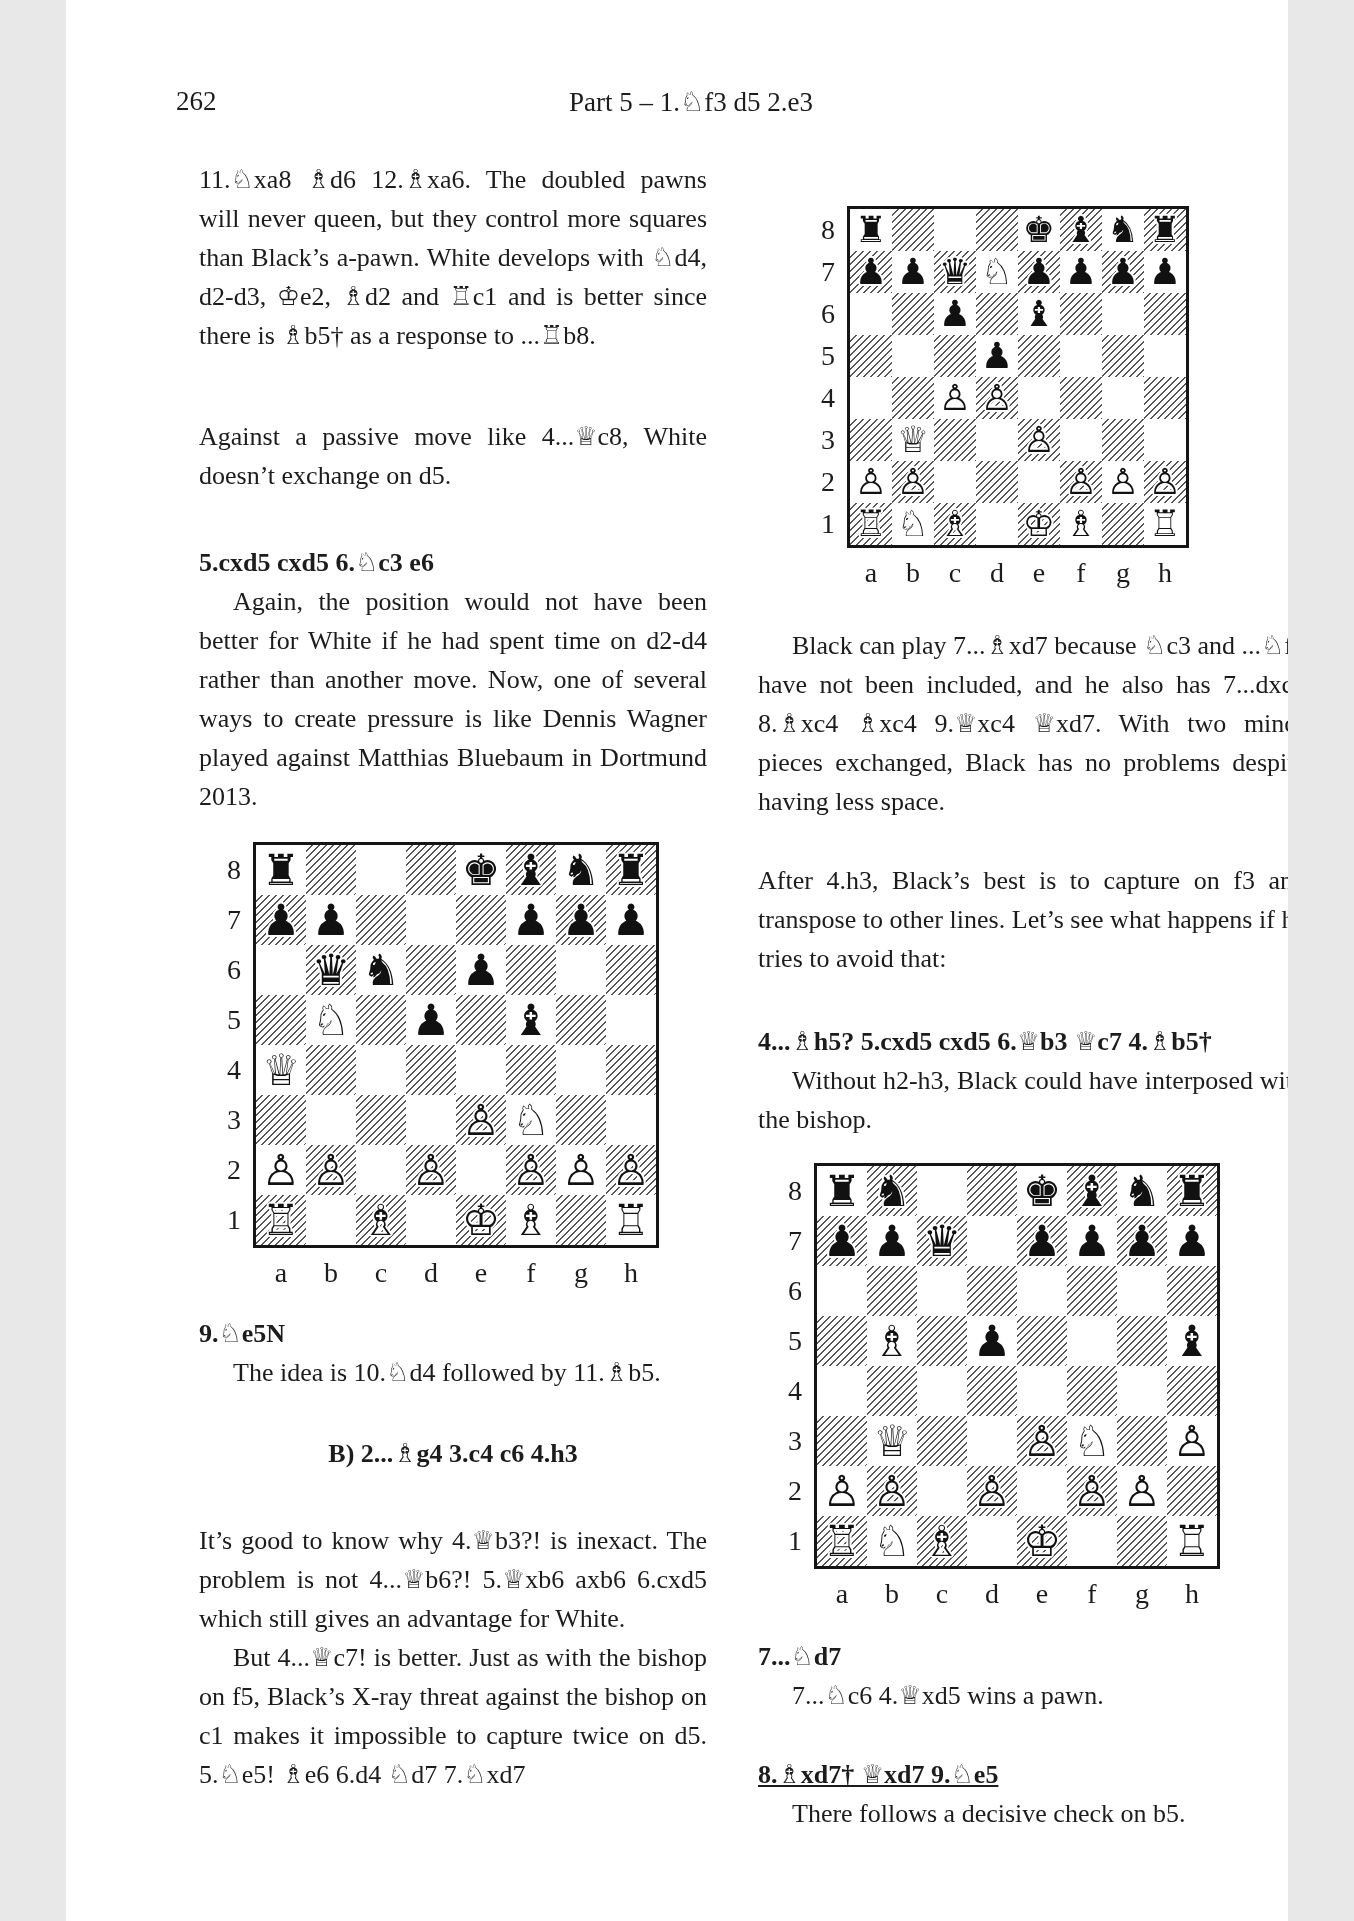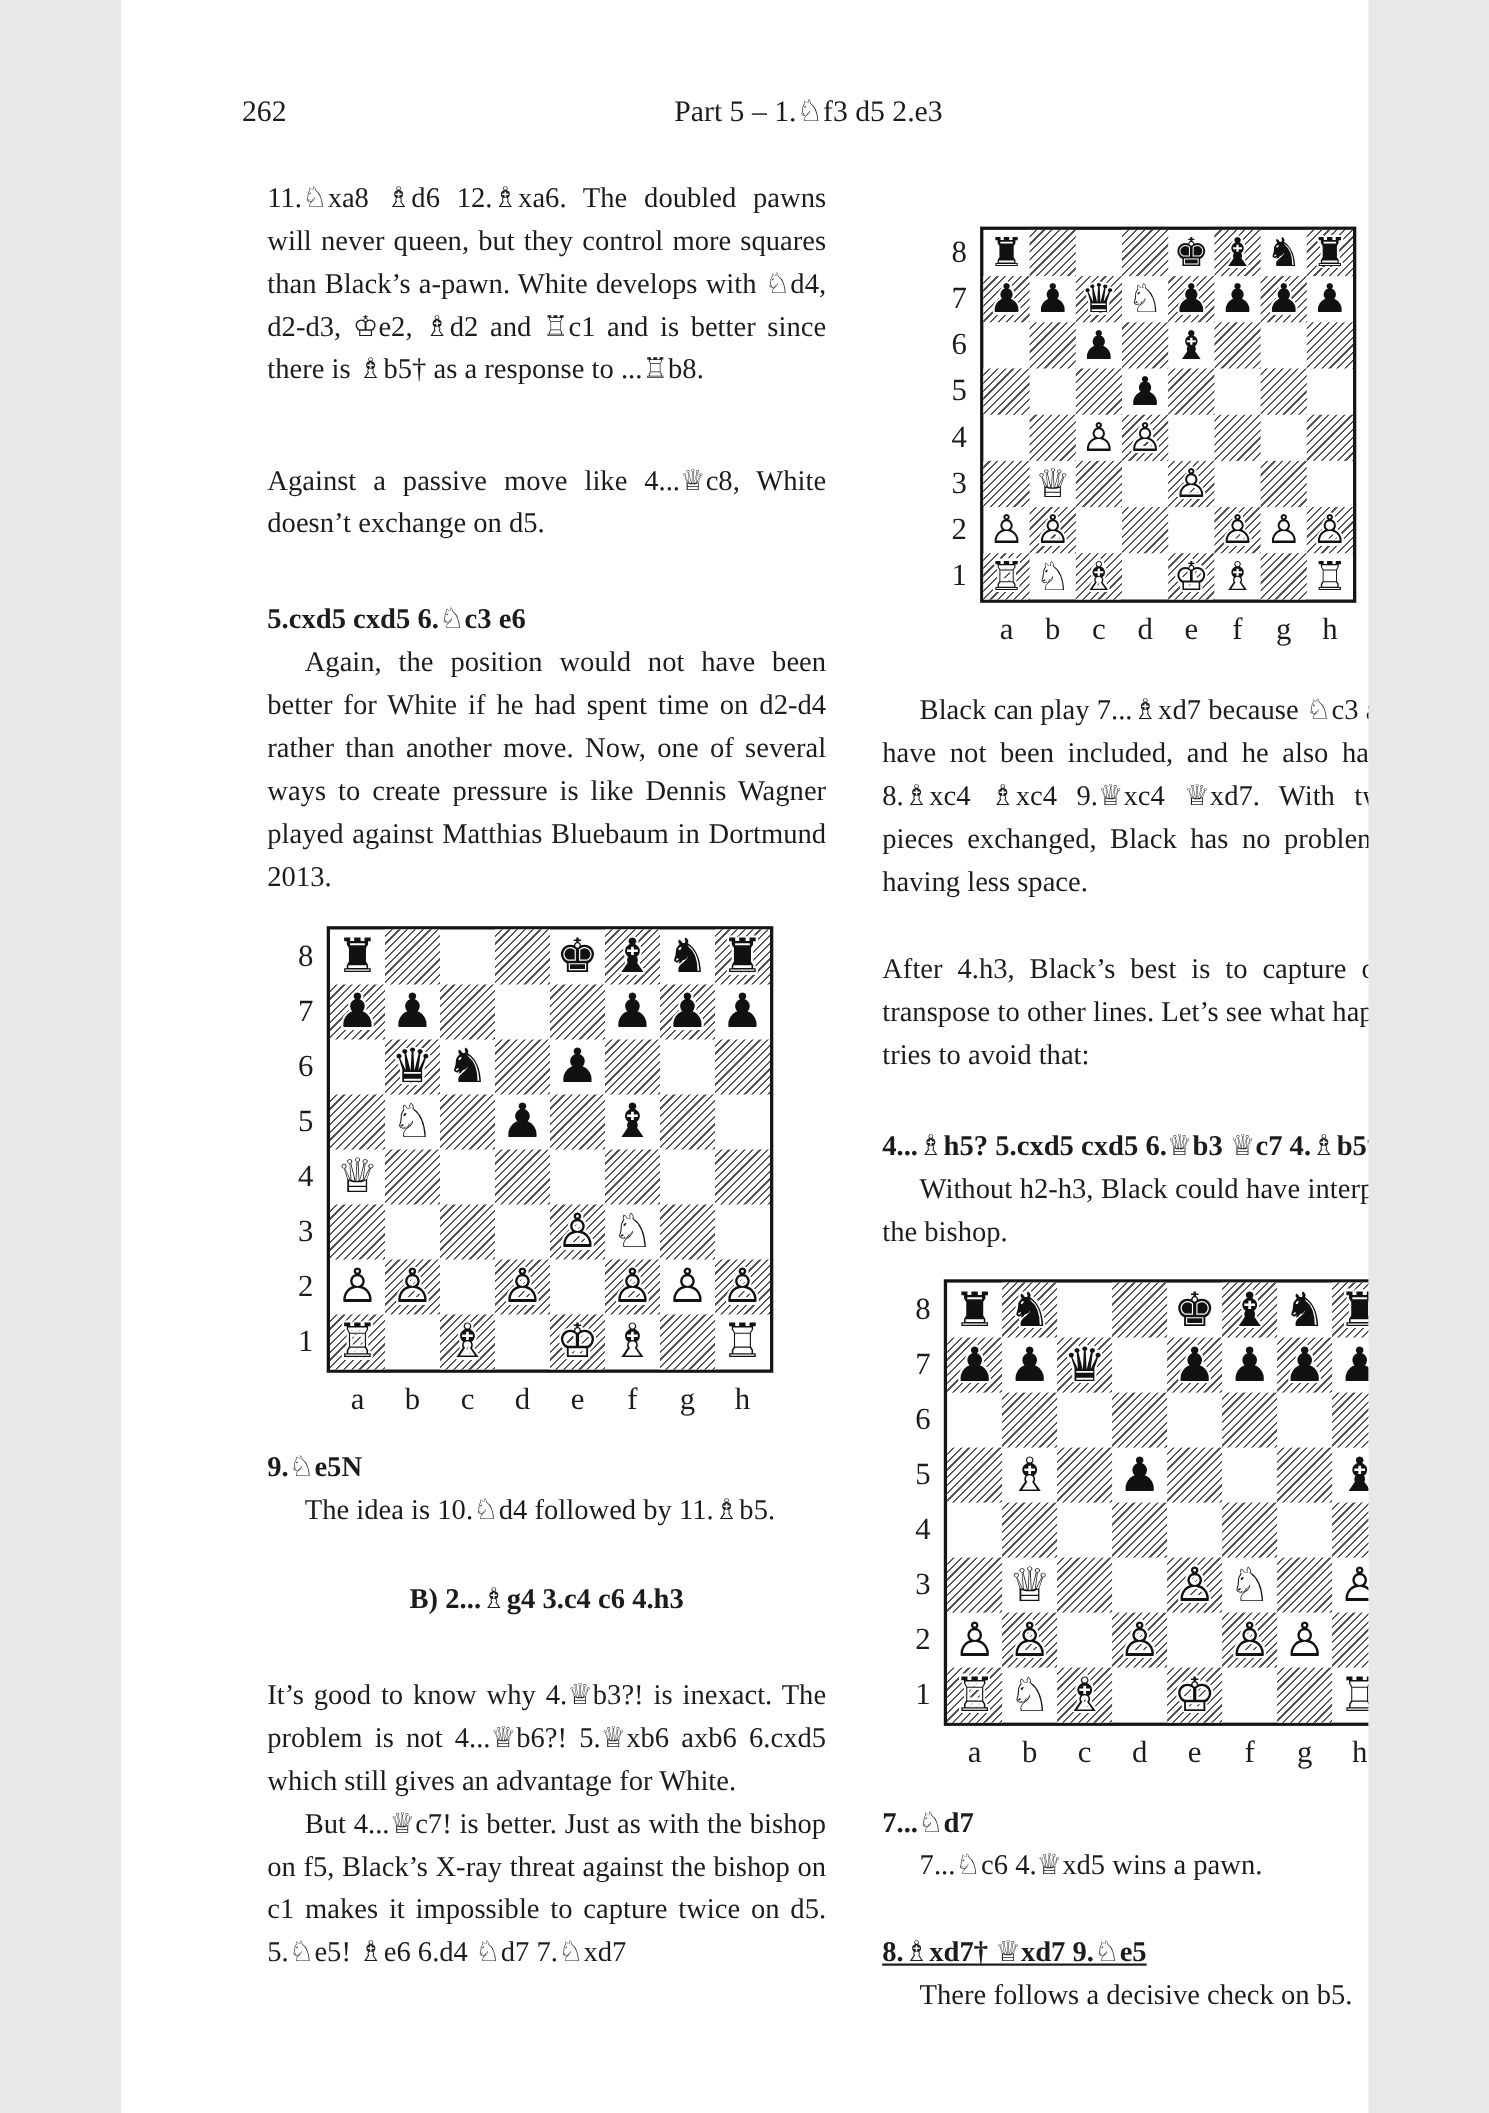--- a/index.html
+++ b/index.html
@@ -1,20 +1,20 @@
 <!DOCTYPE html>
 <html><head>
 <meta charset="utf-8">
 <title>262 — Part 5</title>
 <style>
   * { margin:0; padding:0; box-sizing:border-box; }
   html,body { background:#e8e8e8; }
   .page {
     position:relative;
-    width:1134px; height:1921px;
+    width:1222px; height:1921px;
     background:#ffffff;
     font-family:"Liberation Serif","DejaVu Sans",serif;
     color:#1c1c1c;
     overflow:hidden;
     margin:0 auto;
   }
   .pagehead { position:absolute; top:86px; left:110px; right:114px; height:40px; font-size:27px; }
   .pagenum  { position:absolute; left:0; top:0; }
   .pagetitle{ display:block; width:1030px; text-align:center; }
 

